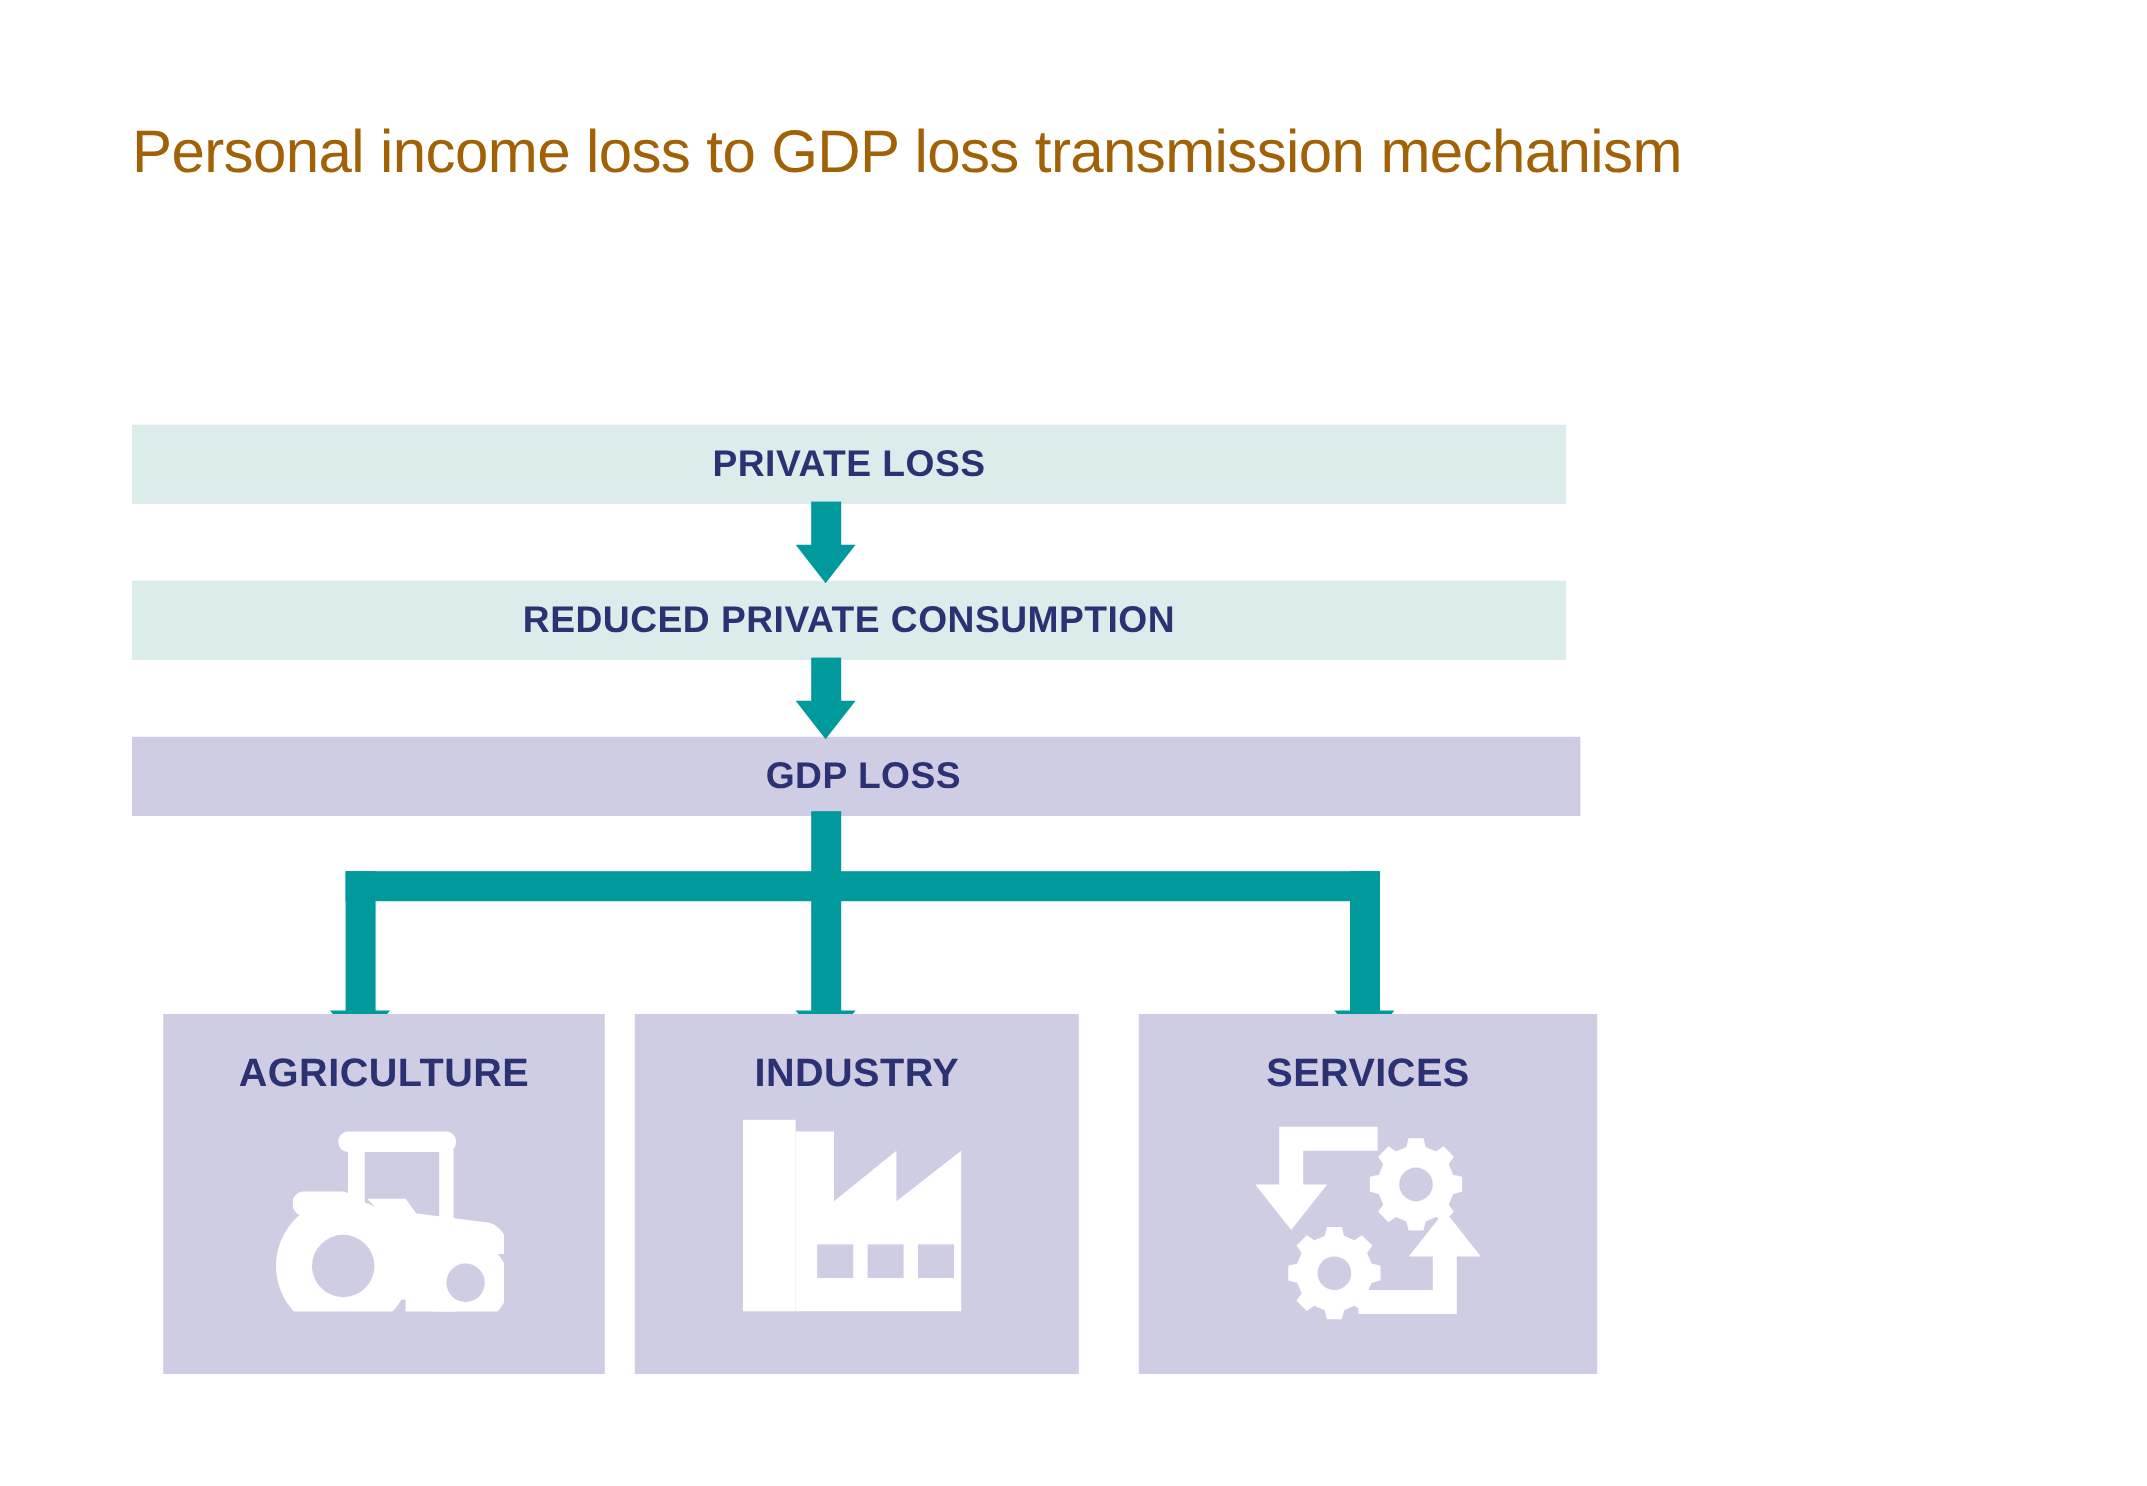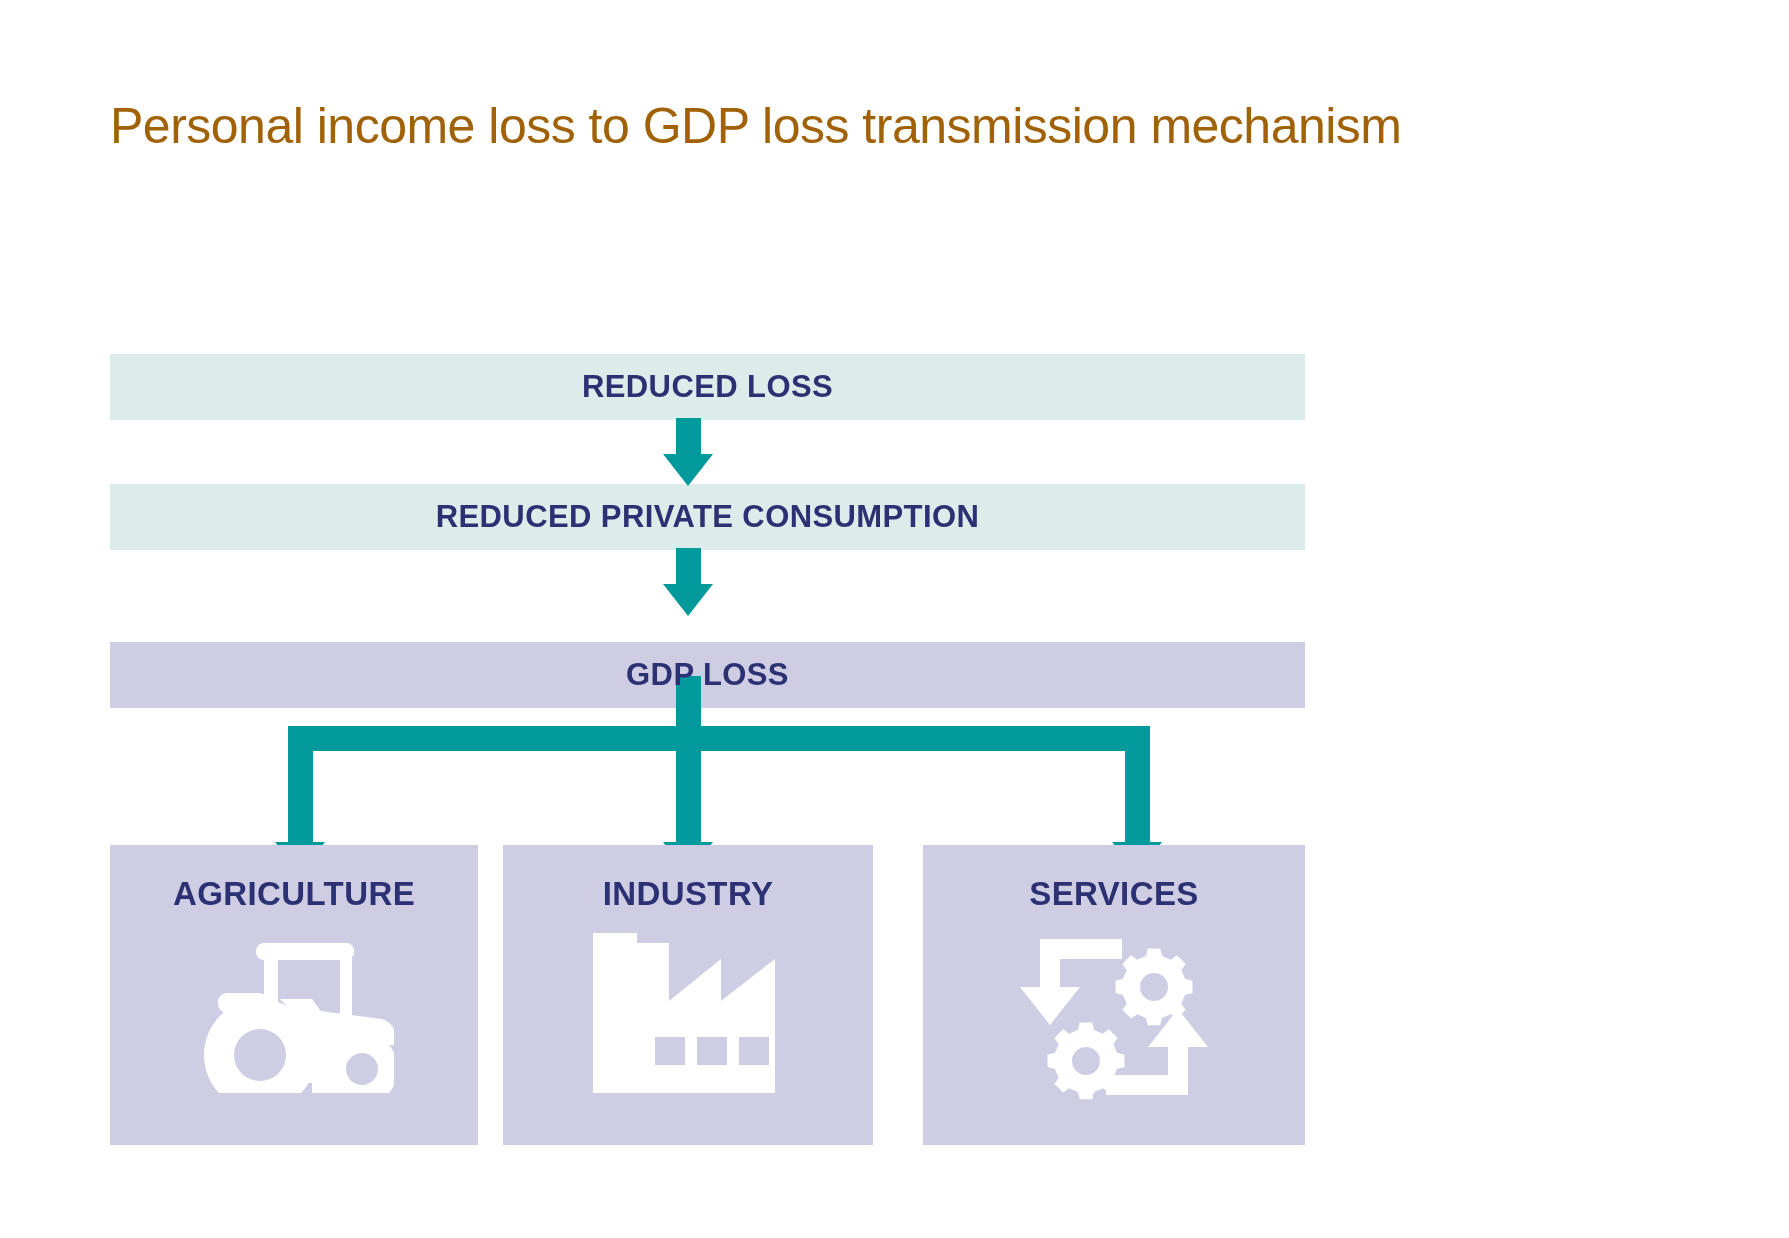--- a/index.html
+++ b/index.html
@@ -52,21 +52,21 @@
     letter-spacing: 0.4px;
     white-space: nowrap;
     position: relative;
     z-index: 4;
   }
   .bar-teal { background: #dcecea; }
   .bar-purple { background: #cfcde4; }
 
   #bar-income   { top: 354px; }
   #bar-consume  { top: 484px; justify-content: center; }
-  #bar-gdp      { top: 642px; }
+  #bar-gdp      { top: 614px; padding-left: 12px; }
 
   
   .arrow-stem {
     position: absolute;
     background: #009a9d;
     z-index: 2;
   }
   .arrow-head {
     position: absolute;
     width: 0;
@@ -101,20 +101,21 @@
   #drop-right-stem  { left: 1125px; top: 726px; width: 25px; height: 120px; }
   #drop-right-head  { left: 1112px; top: 842px; }
 
   
   .sector-box {
     position: absolute;
     top: 845px;
     height: 300px;
     background: #cfcde4;
     z-index: 3;
+    margin-left: 26px;
   }
   #sector-agriculture { left: 110px;  width: 368px; }
   #sector-industry    { left: 503px;  width: 370px; }
   #sector-services    { left: 923px;  width: 382px; }
 
   .sector-label {
     position: absolute;
     left: 0;
     right: 0;
     top: 30px;
@@ -137,21 +138,21 @@
   .sector-icon svg { display: block; }
 </style>
 </head>
 <body>
 
 <div id="canvas">
 
   <div class="title">Personal income loss to GDP loss transmission mechanism</div>
 
   <div class="stage-bar bar-teal" id="bar-income">
-    <span class="stage-label">REDUCED LOSS</span>
+    <span class="stage-label">PRIVATE LOSS</span>
   </div>
 
   <div class="arrow-stem" id="arrow1-stem"></div>
   <div class="arrow-head" id="arrow1-head"></div>
 
   <div class="stage-bar bar-teal" id="bar-consume">
     <span class="stage-label">REDUCED PRIVATE CONSUMPTION</span>
   </div>
 
   <div class="arrow-stem" id="arrow2-stem"></div>

